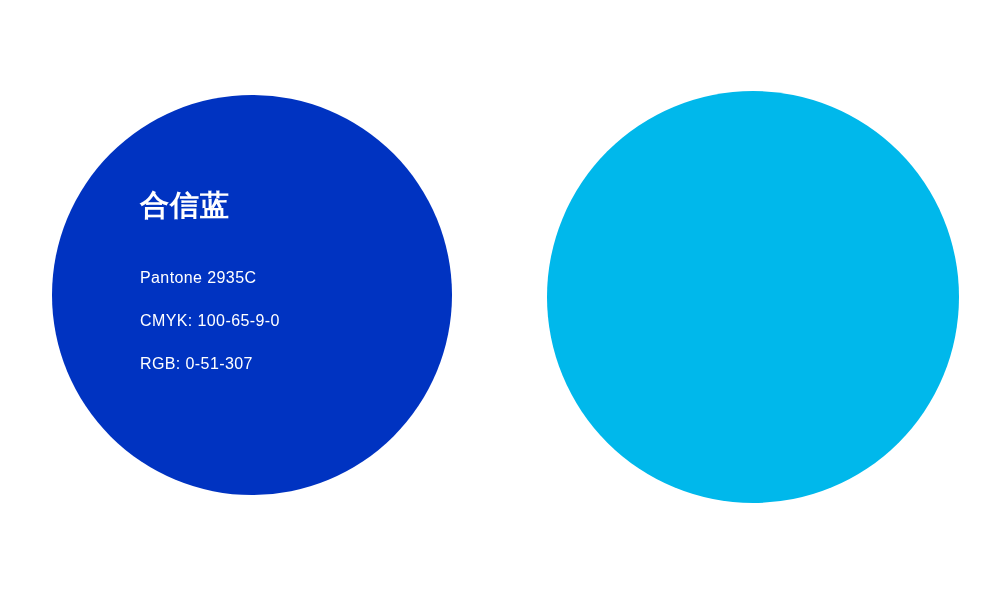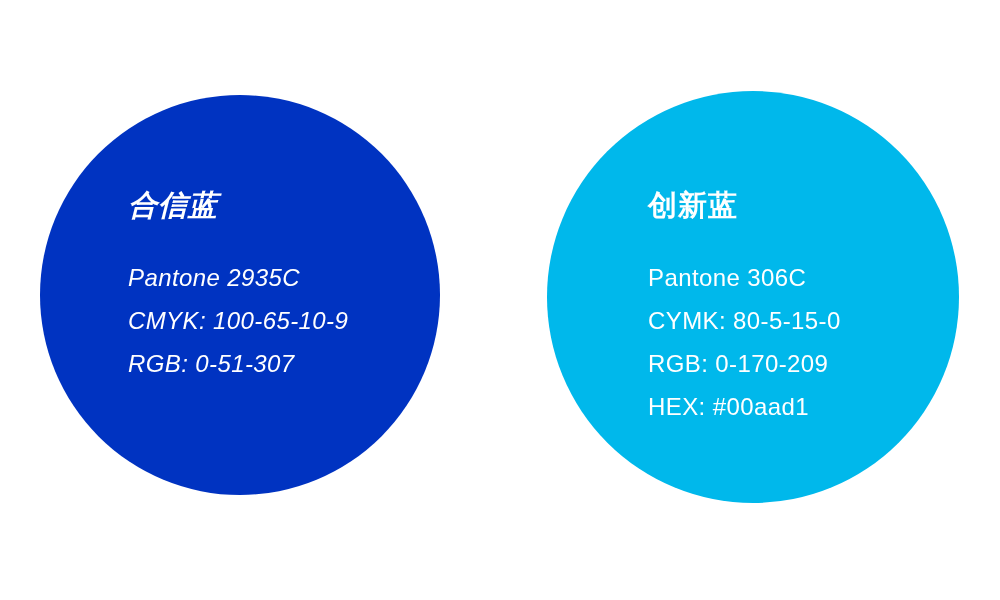--- a/index.html
+++ b/index.html
@@ -26,25 +26,24 @@
   }
 
   .color-swatch {
     position: absolute;
     border-radius: 50%;
     box-sizing: border-box;
   }
 
   
   #swatch-hexin {
-    left: 40px;
+    left: 52px;
     top: 95px;
     width: 400px;
     height: 400px;
-    font-style: italic;
   }
 
   
   #swatch-chuangxin {
     left: 547px;
     top: 91px;
     width: 412px;
     height: 412px;
   }
 
@@ -88,49 +87,42 @@
     top: 161px;
   }
 
   #swatch-chuangxin .spec-list {
     left: 101px;
     top: 165px;
   }
 
   .spec-line {
     color: #ffffff;
-    font-size: 24px;
+    font-size: 16px;
     font-weight: 400;
     letter-spacing: 0.4px;
     line-height: 43px;
     height: 43px;
     white-space: nowrap;
   }
 </style>
 </head>
 <body style="background: rgb(255, 255, 255);">
 
 <div id="swatch-board">
 
   <div class="color-swatch" id="swatch-hexin" style="background-color: rgb(0, 51, 193);">
     <div class="swatch-content">
       <div class="swatch-title" style="color: rgb(255, 255, 255);">合信蓝</div>
       <ul class="spec-list">
         <li class="spec-line" style="color: rgb(255, 255, 255);">Pantone 2935C</li>
-        <li class="spec-line" style="color: rgb(255, 255, 255);">CMYK: 100-65-10-9</li>
+        <li class="spec-line" style="color: rgb(255, 255, 255);">CMYK: 100-65-9-0</li>
         <li class="spec-line" style="color: rgb(255, 255, 255);">RGB: 0-51-307</li>
       </ul>
     </div>
   </div>
 
   <div class="color-swatch" id="swatch-chuangxin" style="background-color: rgb(0, 184, 235);">
     <div class="swatch-content">
-      <div class="swatch-title" style="color: rgb(255, 255, 255);">创新蓝</div>
-      <ul class="spec-list">
-        <li class="spec-line" style="color: rgb(255, 255, 255);">Pantone 306C</li>
-        <li class="spec-line" style="color: rgb(255, 255, 255);">CYMK: 80-5-15-0</li>
-        <li class="spec-line" style="color: rgb(255, 255, 255);">RGB: 0-170-209</li>
-        <li class="spec-line" style="color: rgb(255, 255, 255);">HEX: #00aad1</li>
-      </ul>
     </div>
   </div>
 
 </div>
 
 </body></html>

